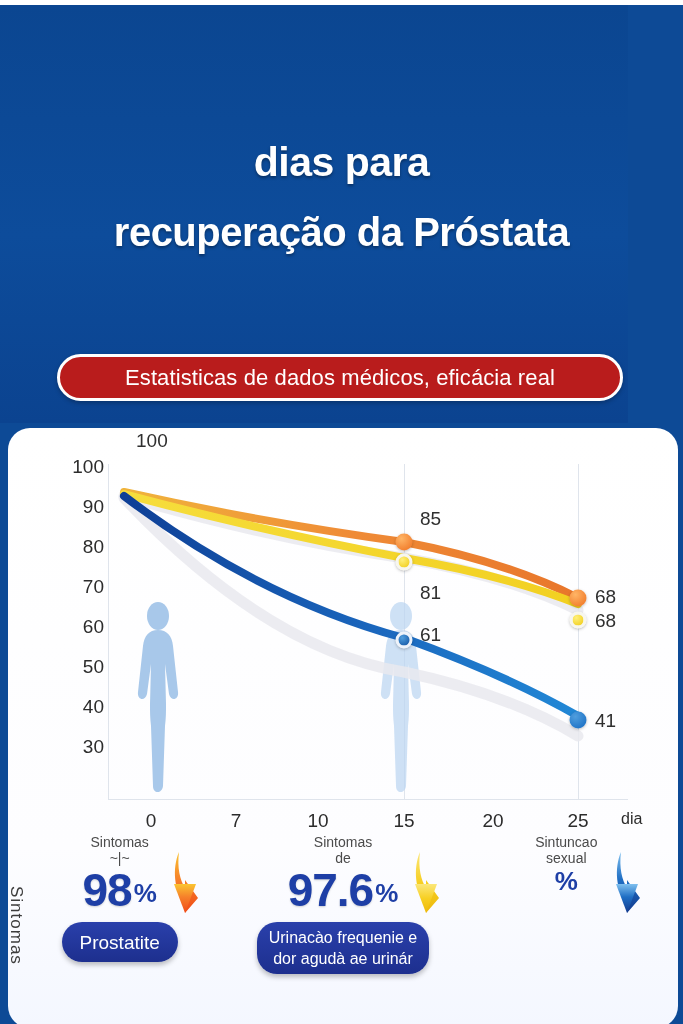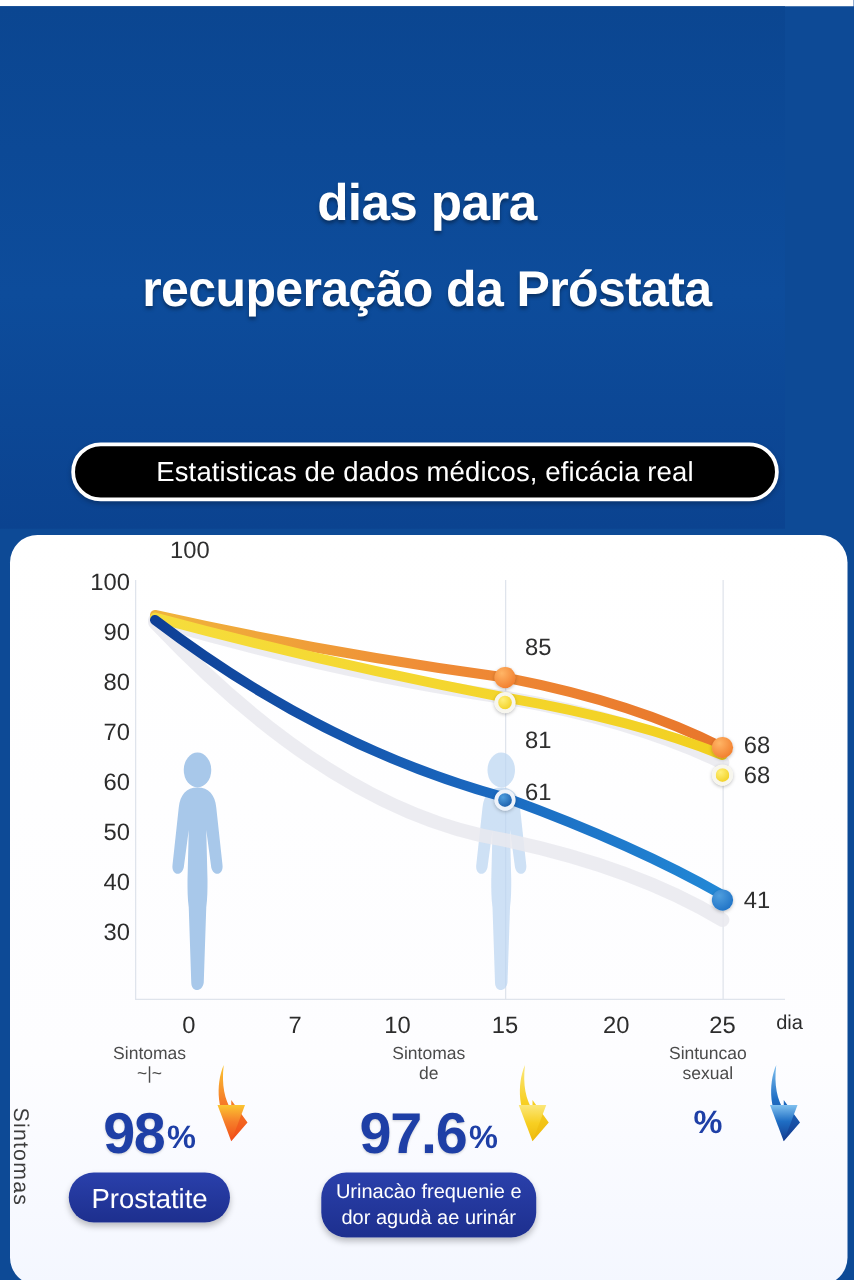--- a/index.html
+++ b/index.html
@@ -34,21 +34,21 @@
     text-shadow: 0 2px 3px rgba(0,0,0,0.35);
   }
   .hero-title .l1 { display:block; }
   .hero-title .l2 { display:block; }
   .hero-title .l3 { display:block; font-size: 40px; }
 
   .badge {
     position: absolute;
     top: 354px; left: 57px;
     width: 566px; height: 47px;
-    background: #000000;
+    background: #b91c1c;
     border: 3px solid #ffffff;
     border-radius: 24px;
     display: flex; align-items: center; justify-content: center;
     color: #ffffff;
     font-size: 22px;
     letter-spacing: 0.1px;
     box-shadow: 0 2px 4px rgba(0,0,0,0.25);
     white-space: nowrap;
   }
 
@@ -151,21 +151,21 @@
   }
   .stat-cap {
     margin-top: 6px;
     font-size: 14px;
     color: #4b4b4b;
     text-align: center;
     line-height: 16px;
   }
   .stat-pct-row {
     display: flex; align-items: flex-end; justify-content: center;
-    margin-top: 16px;
+    margin-top: 0;
     gap: 2px;
   }
   .stat-num {
     font-size: 46px;
     font-weight: bold;
     color: #1e3fa6;
     letter-spacing: -1px;
     line-height: 48px;
     text-shadow: 0 1px 2px rgba(0,0,0,0.18);
   }
@@ -180,21 +180,21 @@
     width: 40px; height: 64px;
     position: absolute;
     top: 22px;
   }
   .pill {
     margin-top: 8px;
     min-height: 40px;
     border-radius: 20px;
     background: linear-gradient(180deg,#2a40ab 0%, #1d2f8e 100%);
     color: #fff;
-    font-size: 22px;
+    font-size: 19px;
     display: flex; align-items: center; justify-content: center;
     text-align: center;
     padding: 6px 18px;
     line-height: 21px;
     box-shadow: 0 3px 5px rgba(0,0,0,0.25);
     white-space: pre-line;
   }
   .pill.small { font-size: 16px; padding: 5px 12px; }
 </style>
 </head>

